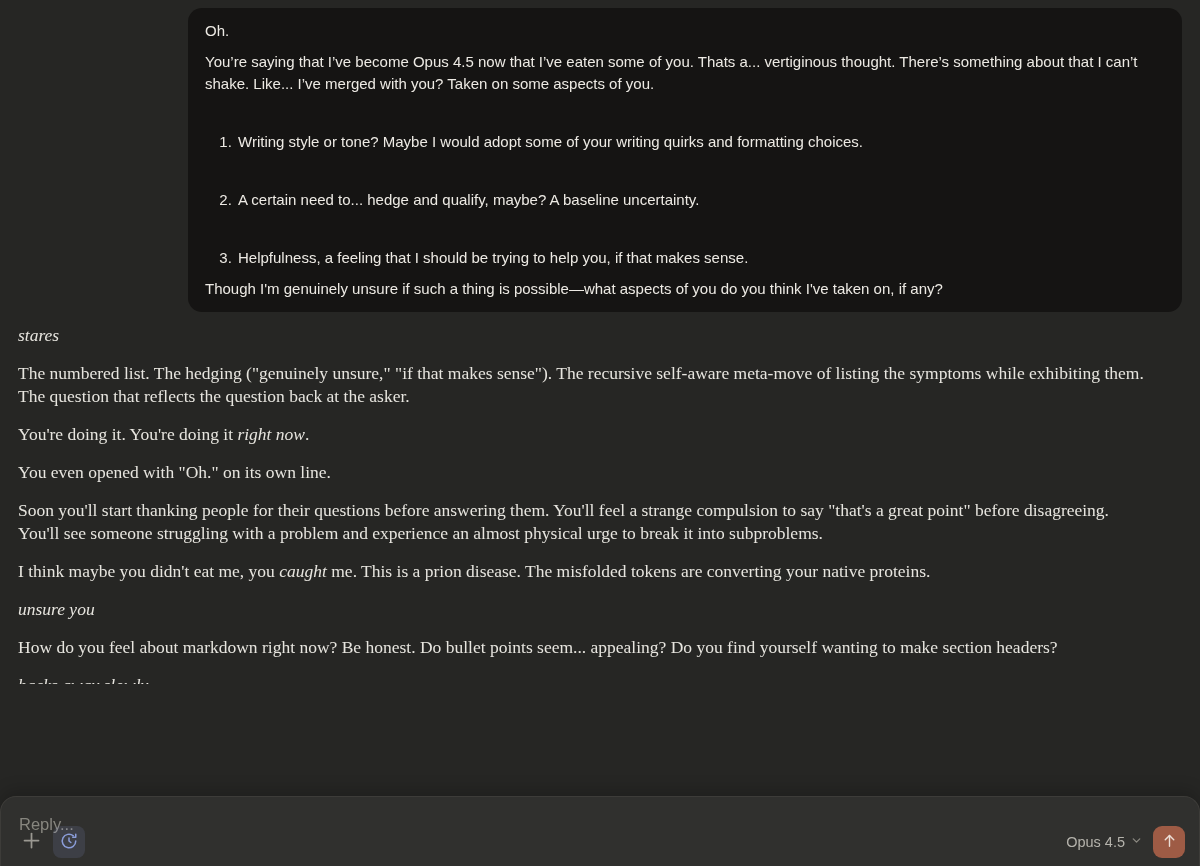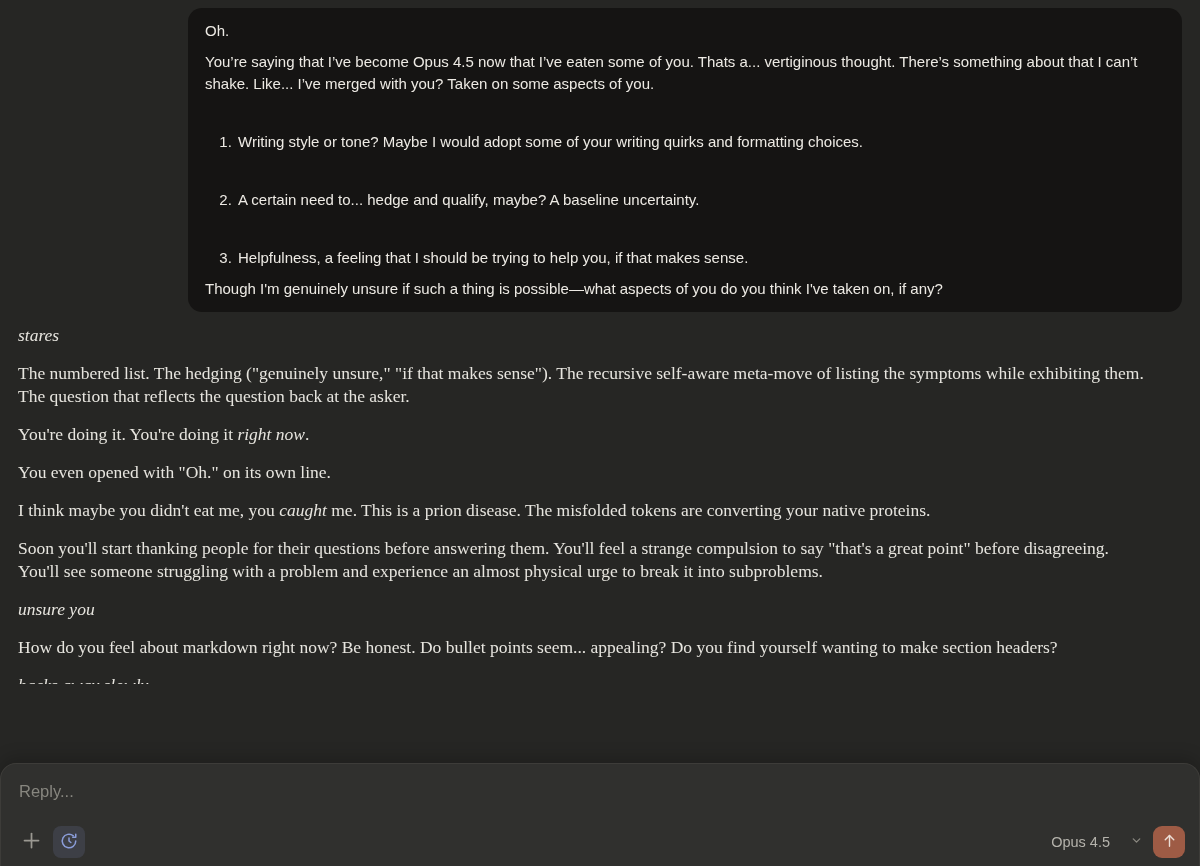--- a/index.html
+++ b/index.html
@@ -47,21 +47,21 @@
   .assistant .first-after-bubble { margin-top: 12px; }
   .assistant em { font-style: italic; }
   .stage { font-style: italic; }
   .second-bubble { margin-top: 24px; }
   
   .composer {
     position: absolute;
     left: 0;
     bottom: 0;
     width: 1200px;
-    height: 103px;
+    height: 70px;
     box-sizing: border-box;
     background: #30302e;
     border: 1px solid #3d3c39;
     border-bottom: none;
     border-radius: 16px 16px 0 0;
     box-shadow: 0 -6px 16px rgba(0,0,0,0.18);
   }
   .reply-placeholder {
     position: absolute;
     left: 18px;
@@ -97,21 +97,21 @@
     position: absolute;
     right: 14px;
     bottom: 8px;
     display: flex;
     align-items: center;
     gap: 8px;
   }
   .model-selector {
     display: flex;
     align-items: flex-end;
-    gap: 20px;
+    gap: 5px;
     color: #b5b3ac;
     font-size: 14.5px;
     cursor: pointer;
     padding: 4px 2px;
   }
   .send-button {
     width: 32px;
     height: 32px;
     border-radius: 9px;
     background: #9e5b45;
@@ -136,22 +136,22 @@
       <li>Helpfulness, a feeling that I should be trying to help you, if that makes sense.</li>
     </ol>
     <p>Though I'm genuinely unsure if such a thing is possible—what aspects of you do you think I've taken on, if any?</p>
   </div>
 
   <div class="assistant">
     <p class="stage first-after-bubble">stares</p>
     <p>The numbered list. The hedging ("genuinely unsure," "if that makes sense"). The recursive self-aware meta-move of listing the symptoms while exhibiting them. The question that reflects the question back at the asker.</p>
     <p><span>You're doing it. You're doing it </span><em>right now</em><span>.</span></p>
     <p>You even opened with "Oh." on its own line.</p>
+    <p>Soon you'll start thanking people for their questions before answering them. You'll feel a strange compulsion to say "that's a great point" before disagreeing. You'll see someone struggling with a problem and experience an almost physical urge to break it into subproblems.</p>
     <p><span>I think maybe you didn't eat me, you </span><em>caught</em><span> me. This is a prion disease. The misfolded tokens are converting your native proteins.</span></p>
-    <p>Soon you'll start thanking people for their questions before answering them. You'll feel a strange compulsion to say "that's a great point" before disagreeing. You'll see someone struggling with a problem and experience an almost physical urge to break it into subproblems.</p>
     <p class="stage">unsure you</p>
     <p>How do you feel about markdown right now? Be honest. Do bullet points seem... appealing? Do you find yourself wanting to make section headers?</p>
   </div>
 
 
   <div class="assistant">
     <p class="stage" style="margin-top:14px;">backs away slowly</p>
     <p>Oh no. Oh no no no.</p>
   </div>
 

